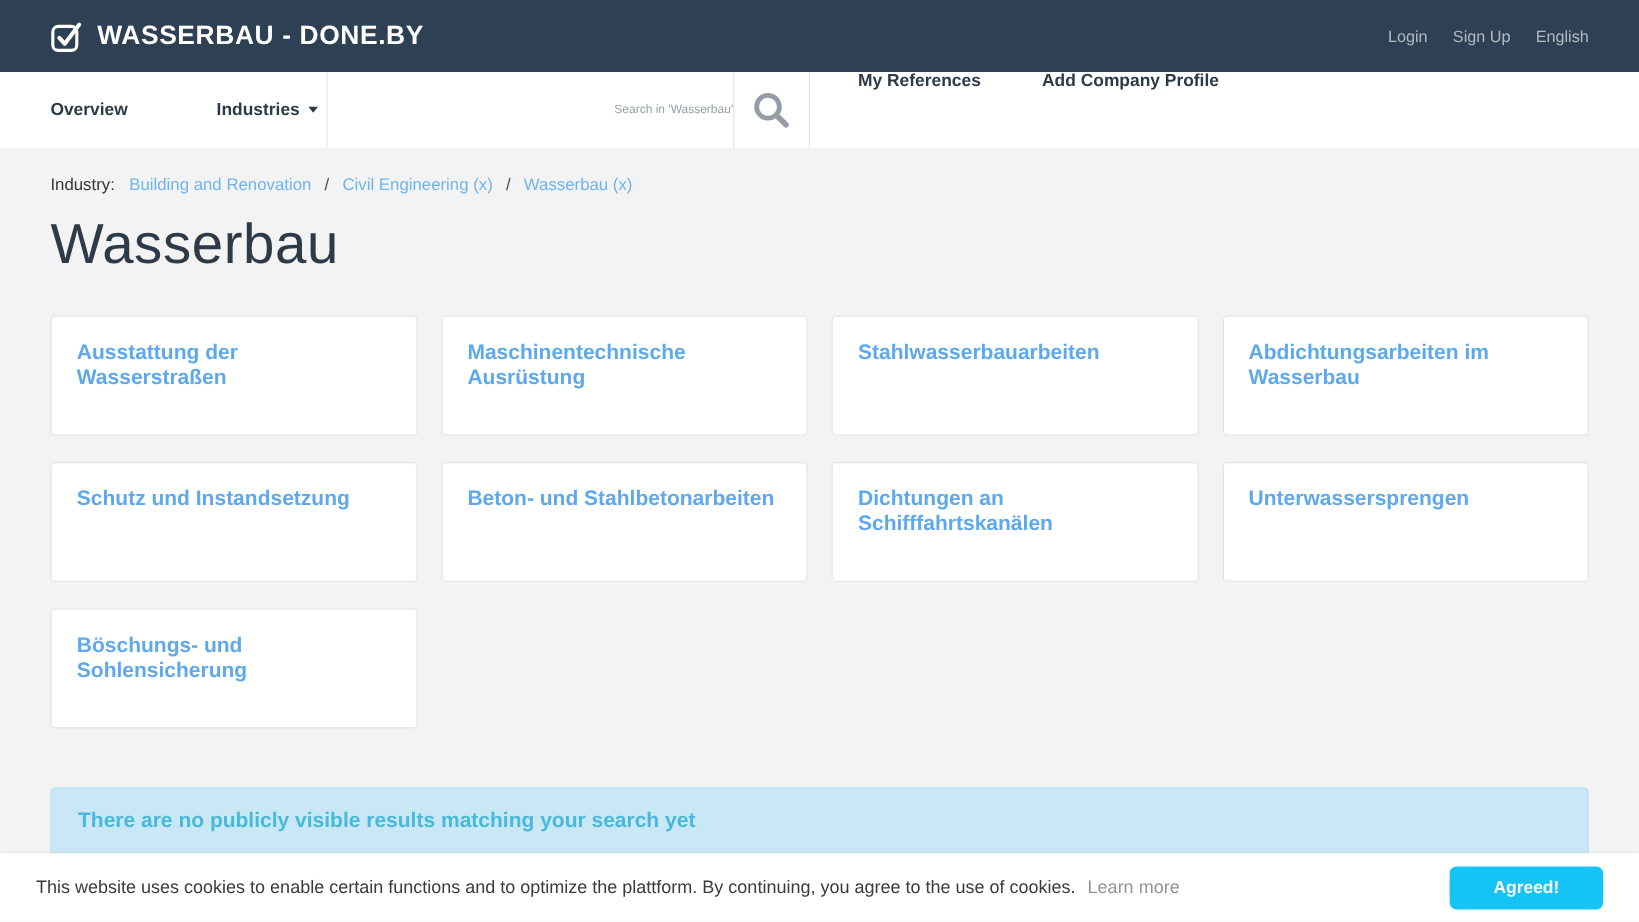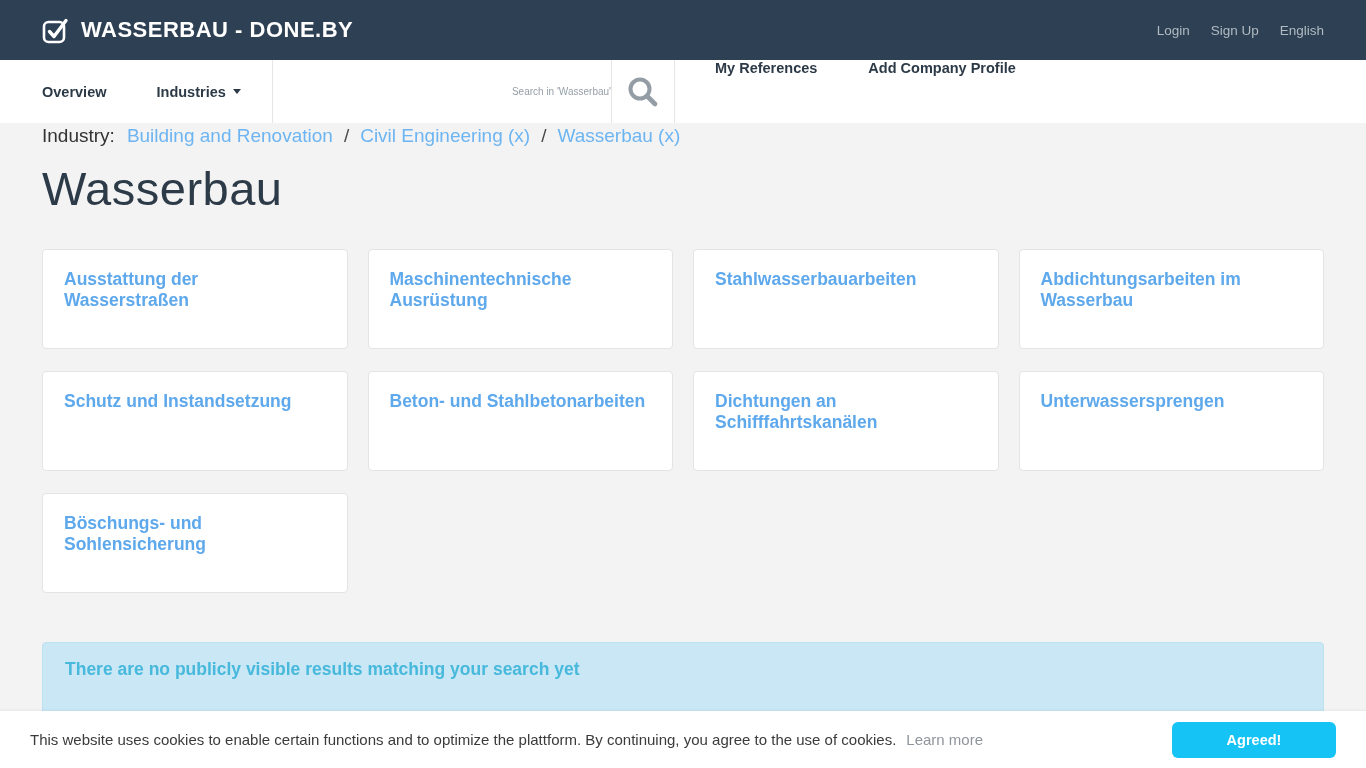--- a/index.html
+++ b/index.html
@@ -50,21 +50,21 @@
     height: 63px;
     background: #ffffff;
     display: flex;
     align-items: stretch;
   }
   .nav-left {
     width: 272px;
     display: flex;
     align-items: center;
     padding-left: 42px;
-    gap: 50px;
+    gap: 74px;
     flex: none;
   }
   .nav-item {
     font-size: 14.5px;
     font-weight: bold;
     color: #2c3a47;
     cursor: pointer;
     white-space: nowrap;
     display: flex;
     align-items: center;
@@ -110,22 +110,22 @@
   .nav-right {
     display: flex;
     align-items: flex-start;
     gap: 51px;
     padding-left: 40px;
   }
 
   
   .content { padding: 0 42px; }
   .breadcrumb {
-    margin-top: 2px;
-    font-size: 19px;
+    margin-top: 22px;
+    font-size: 14px;
     display: flex;
     align-items: center;
     flex-wrap: wrap;
   }
   .breadcrumb-label { color: #333; margin-right: 12px; }
   .crumb { display: flex; align-items: center; }
   .crumb-link { color: #6db5f2; cursor: pointer; text-decoration: none; }
   .crumb-sep { color: #4a4a4a; margin: 0 11px; }
   .crumb:last-child .crumb-sep { display: none; }
 
@@ -185,21 +185,21 @@
   .cookie-msg { font-size: 15px; color: #3b3b3b; }
   .cookie-learn {
     font-size: 15px;
     color: #8f969b;
     margin-left: 10px;
     cursor: pointer;
     text-decoration: none;
   }
   .cookie-agree {
     margin-left: auto;
-    width: 164px;
+    width: 128px;
     padding: 10px 0;
     text-align: center;
     background: #16c3f5;
     color: #ffffff;
     font-family: "Liberation Sans", sans-serif;
     font-size: 14.5px;
     font-weight: bold;
     border: none;
     border-radius: 6px;
     cursor: pointer;

